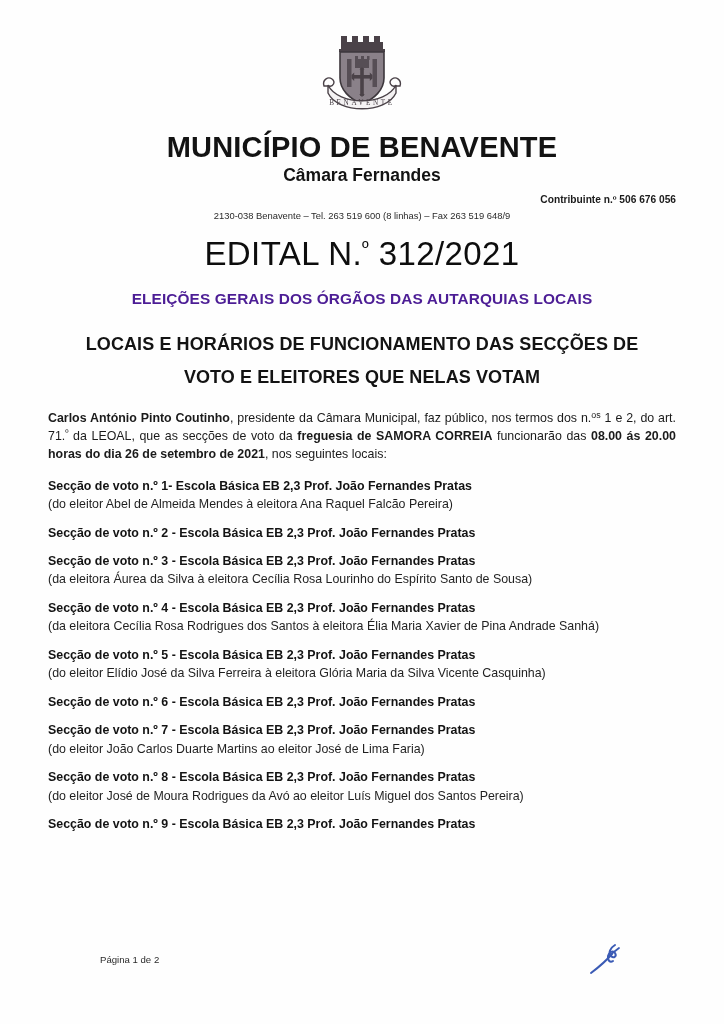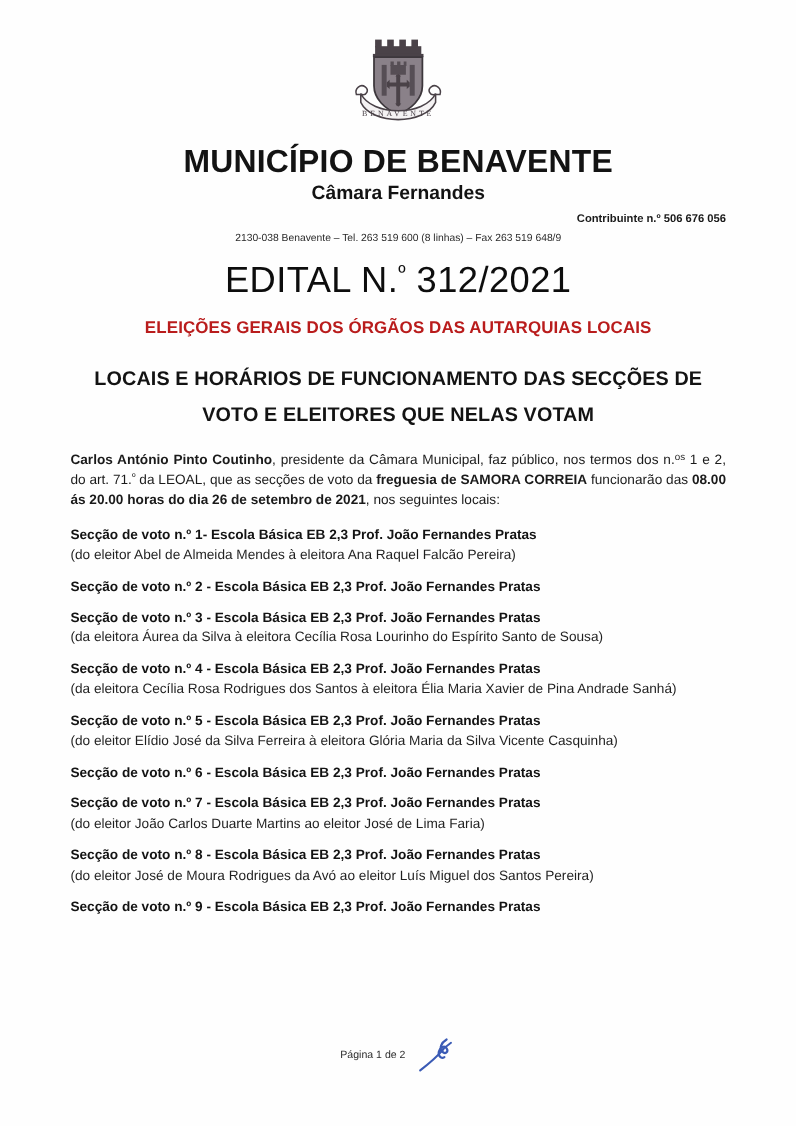--- a/index.html
+++ b/index.html
@@ -16,21 +16,21 @@
     color: #1a1a1a;
     position: relative;
     -webkit-font-smoothing: antialiased;
   }
   .page {
     position: relative;
     width: 724px;
     height: 1024px;
     background: #fefefe;
     box-sizing: border-box;
-    padding: 0 64px;
+    padding: 0 48px;
   }
 
   
   .crest-wrap {
     padding-top: 34px;
     display: flex;
     justify-content: center;
     align-items: flex-start;
   }
   .crest {
@@ -86,21 +86,21 @@
     line-height: 0;
   }
 
   
   .subject-1 {
     text-align: center;
     font-size: 15.4px;
     font-weight: bold;
     margin-top: 17px;
     letter-spacing: 0.1px;
-    color: #b91c1c;
+    color: #4c1d95;
   }
   .subject-2 {
     text-align: center;
     font-size: 18px;
     font-weight: bold;
     margin-top: 20px;
     line-height: 1.85;
     letter-spacing: 0.1px;
     color: #131313;
     padding: 0 18px;
@@ -138,21 +138,21 @@
     margin-top: 1px;
   }
 
   
   .footer {
     position: absolute;
     left: 100px;
     right: 100px;
     bottom: 48px;
     display: flex;
-    justify-content: center;
+    justify-content: space-between;
     align-items: center;
     gap: 10px;
   }
   .page-num {
     font-size: 9.6px;
     color: #2b2b2b;
   }
   .signature {
     width: 36px;
     height: 34px;

